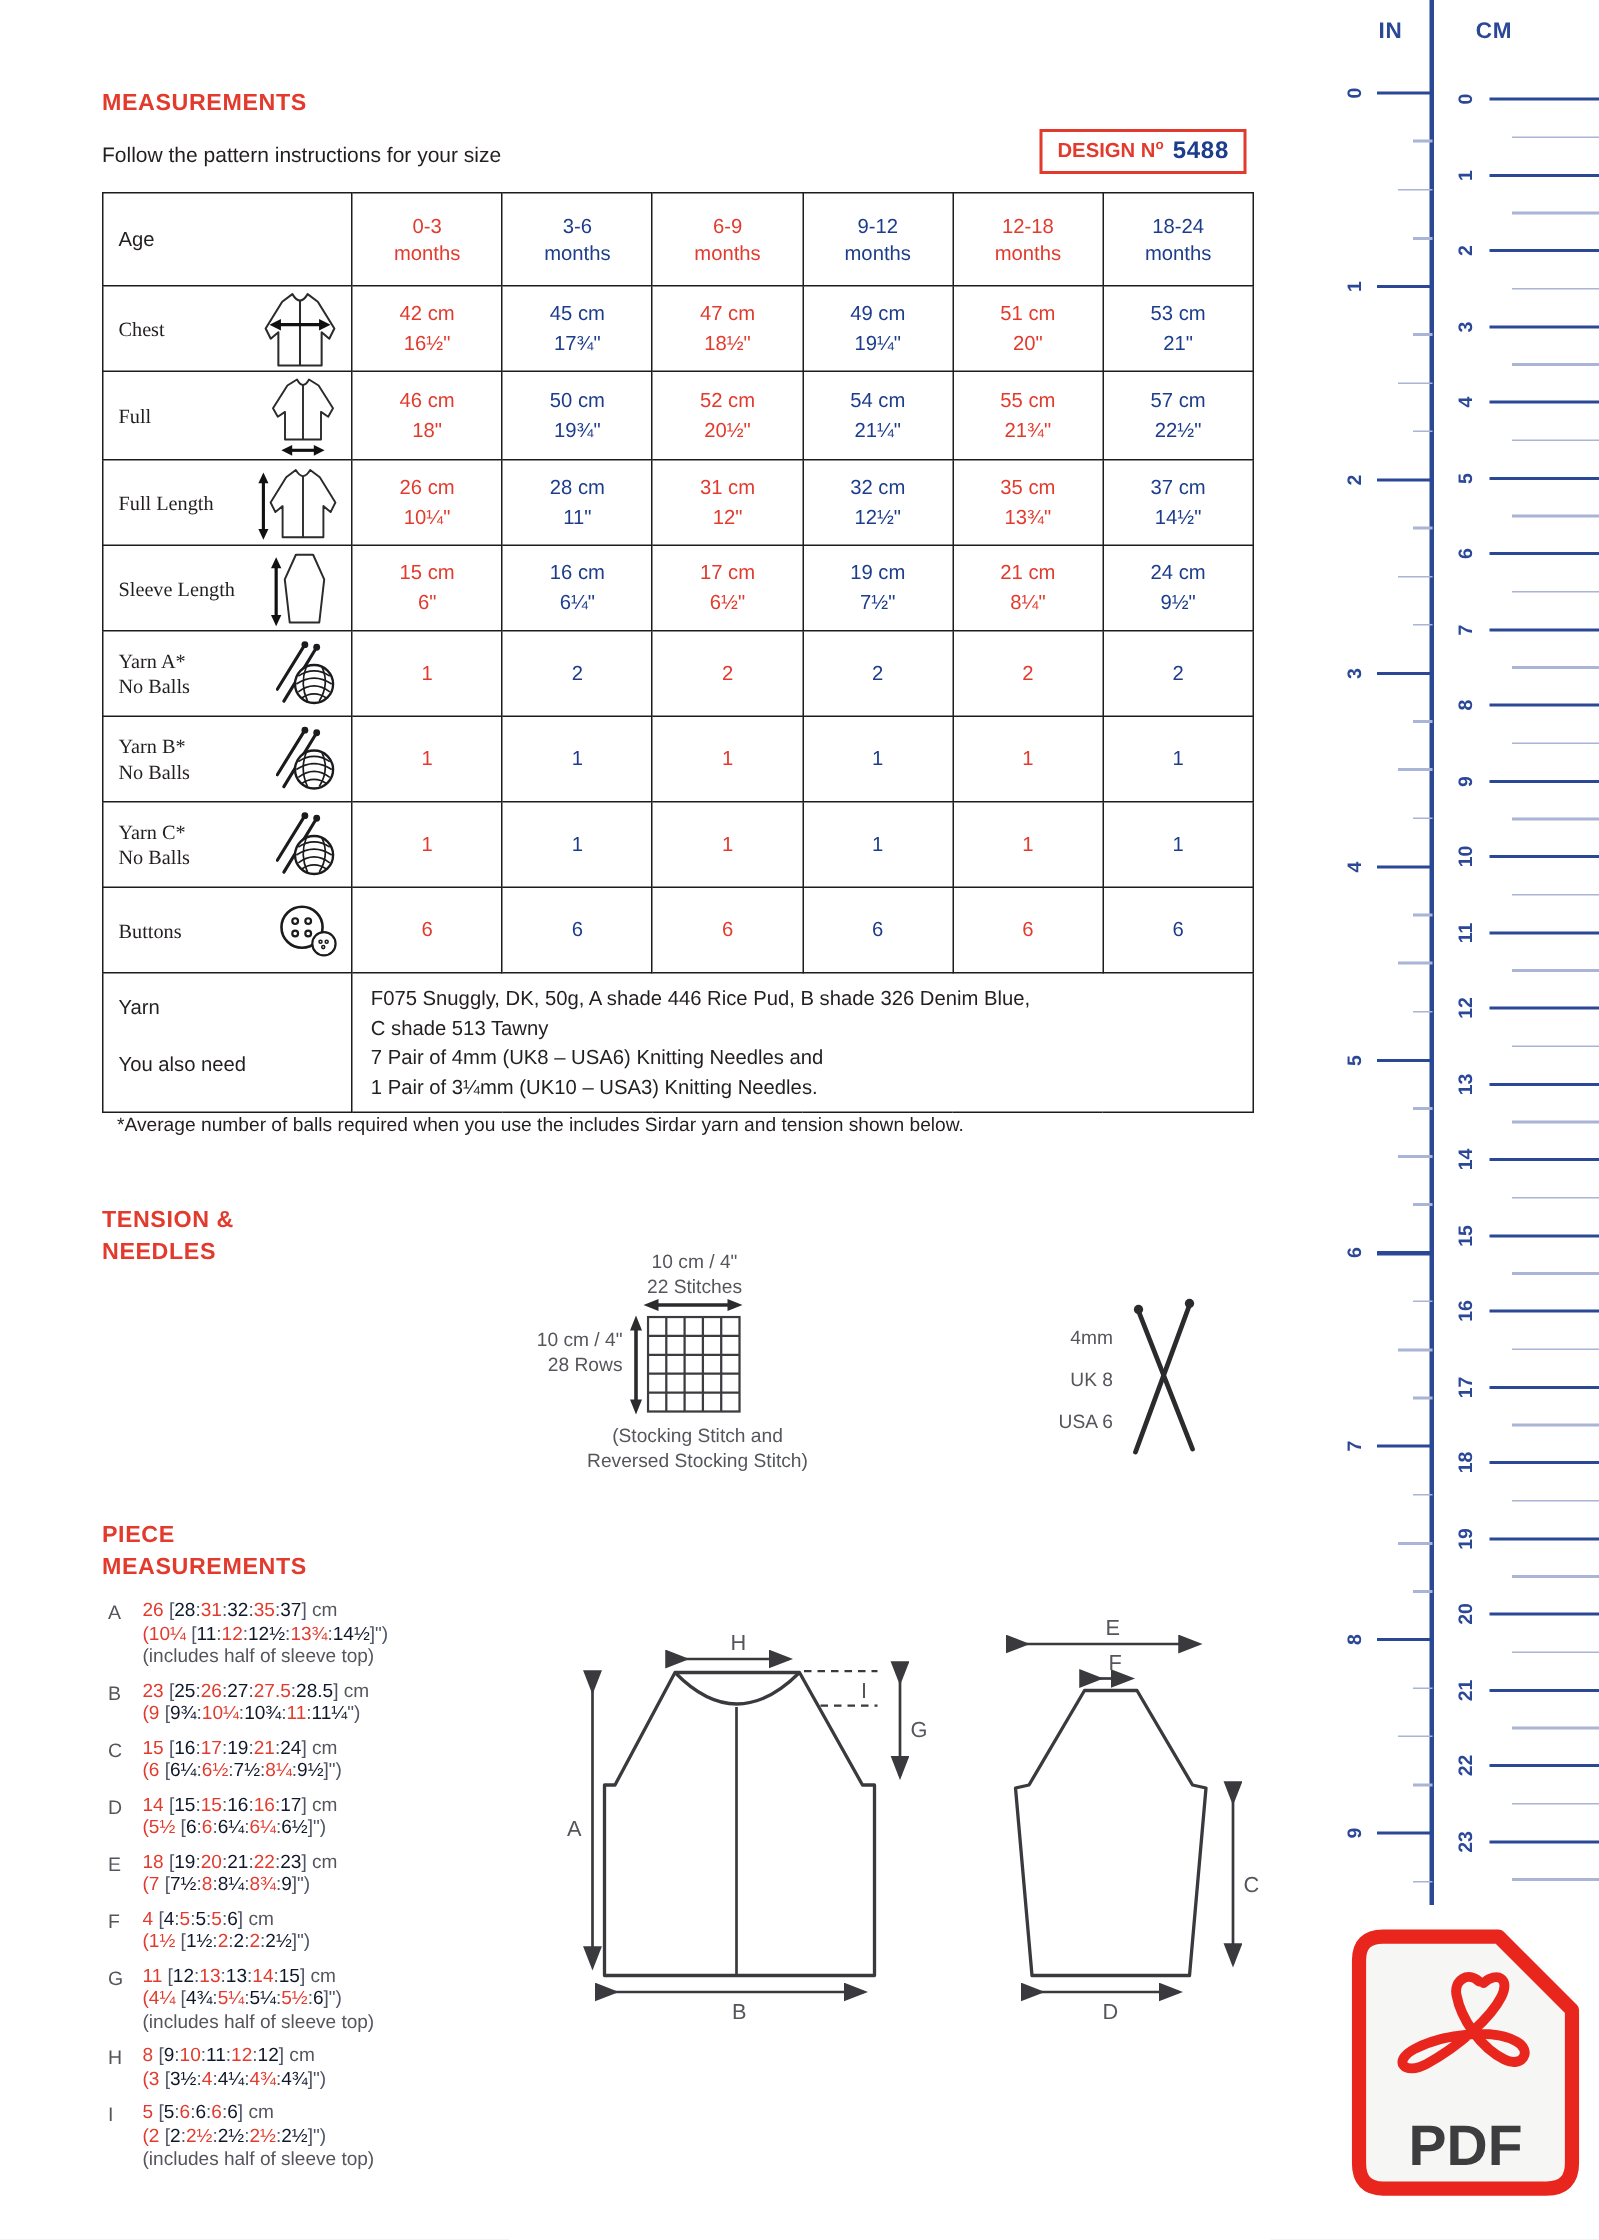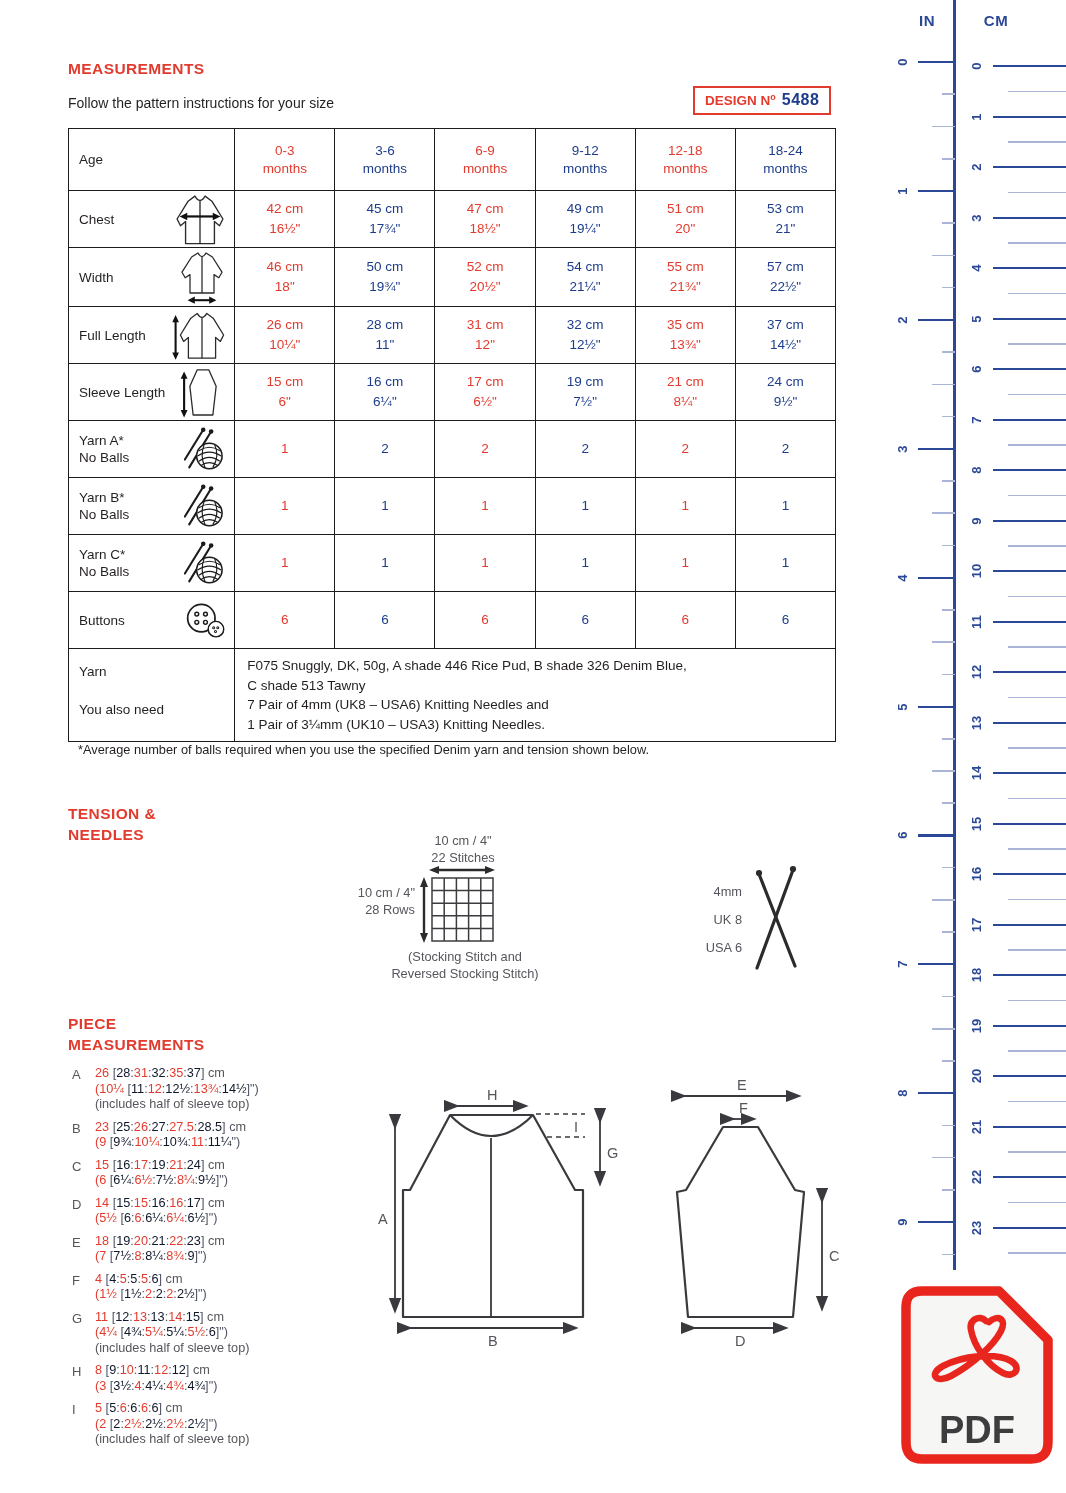--- a/index.html
+++ b/index.html
@@ -13,21 +13,21 @@
   .design-box .num{color:#1d3d8c;font-size:16px;margin-left:6px;letter-spacing:.5px;}
   .design-box sup{font-size:9px;}
   
   table.meas{border-collapse:collapse;table-layout:fixed;width:768px;}
   table.meas td{border:1.6px solid #1c1c1e;vertical-align:middle;padding:0;font-size:13.5px;}
   .vr{color:#e23b2e;} .vb{color:#1d3d8c;}
   .hdr-cell{text-align:center;line-height:18px;font-size:13.5px;}
   .val-cell{text-align:center;line-height:20px;}
   .lbl-cell{padding-left:10px !important;}
   .lbl-wrap{display:flex;align-items:center;justify-content:space-between;padding-right:8px;}
-  .lbl-txt{line-height:17px;}
+  .lbl-txt{line-height:17px;font-family:Liberation Serif, serif;}
   .icon svg{display:block;}
   .yarninfo{padding:7px 12px !important;line-height:19.5px;font-size:13.5px;}
   .ylbl{position:relative;height:100%;}
   .ylbl div{position:absolute;left:10px;}
   .footnote{font-size:12.8px;color:#231f20;}
   .t-label{font-size:12.8px;color:#55565c;line-height:17px;}
   .t-center{text-align:center;}
   .t-right{text-align:right;}
   
   .plist{width:270px;font-size:12.7px;line-height:15.5px;}
@@ -134,21 +134,21 @@
           </td>
           <td class="val-cell vb">
             <div>53 cm</div>
             <div>21"</div>
           </td>
         </tr>
         <tr style="height: 57px;">
           <td class="lbl-cell">
             <div class="lbl-wrap">
               <div class="lbl-txt">
-                <div>Width</div>
+                <div>Full</div>
               </div>
               <span class="icon">
                 <svg width="48" height="58" viewBox="0 0 60 72">
     <g stroke="#2b2b2e" stroke-width="1.6" fill="none" stroke-linejoin="round">
      <path d="M15,56 L15,33 L9,37 L5,30 L17,11 L25,6 Q30,15 35,6 L43,11 L55,30 L51,37 L45,33 L45,56 Z"></path>
      <line x1="30" y1="10" x2="30" y2="56"></line>
                   </g>
     <line x1="18" y1="65" x2="42" y2="65" stroke="#111" stroke-width="2.6"></line>
     <polygon points="12,65 21,60.5 21,69.5" fill="#111"></polygon>
                   <polygon points="48,65 39,60.5 39,69.5" fill="#111"></polygon>
@@ -413,21 +413,21 @@
           <td colspan="6" class="yarninfo">
             <div>F075 Snuggly, DK, 50g, A shade 446 Rice Pud, B shade 326 Denim Blue,</div>
             <div>C shade 513 Tawny</div>
             <div>7 Pair of 4mm (UK8 – USA6) Knitting Needles and</div>
             <div>1 Pair of 3¼mm (UK10 – USA3) Knitting Needles.</div>
           </td>
         </tr>
       </tbody>
   </table>
 
-  <div class="abs footnote" style="left:78px;top:742px;">*Average number of balls required when you use the specified Denim yarn and tension shown below.</div>
+  <div class="abs footnote" style="left:78px;top:742px;">*Average number of balls required when you use the includes Sirdar yarn and tension shown below.</div>
 
   <div class="abs red-head" style="left:68px;top:803px;">
     <div>TENSION &amp;</div>
     <div>NEEDLES</div>
   </div>
 
   <div class="abs t-label t-center" style="left:398px;top:832px;width:130px;">
     <div>10 cm / 4"</div>
     <div>22 Stitches</div>
   </div>

